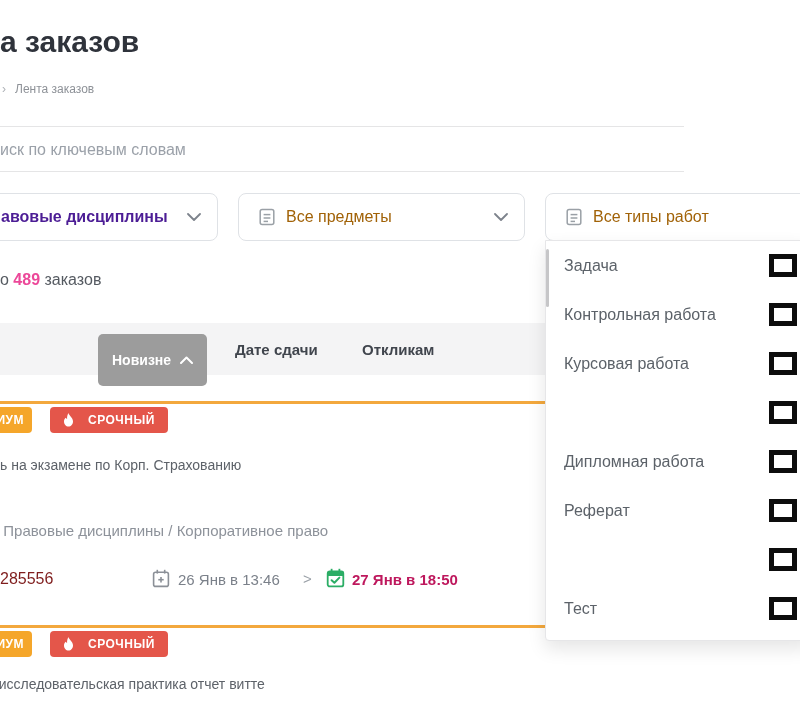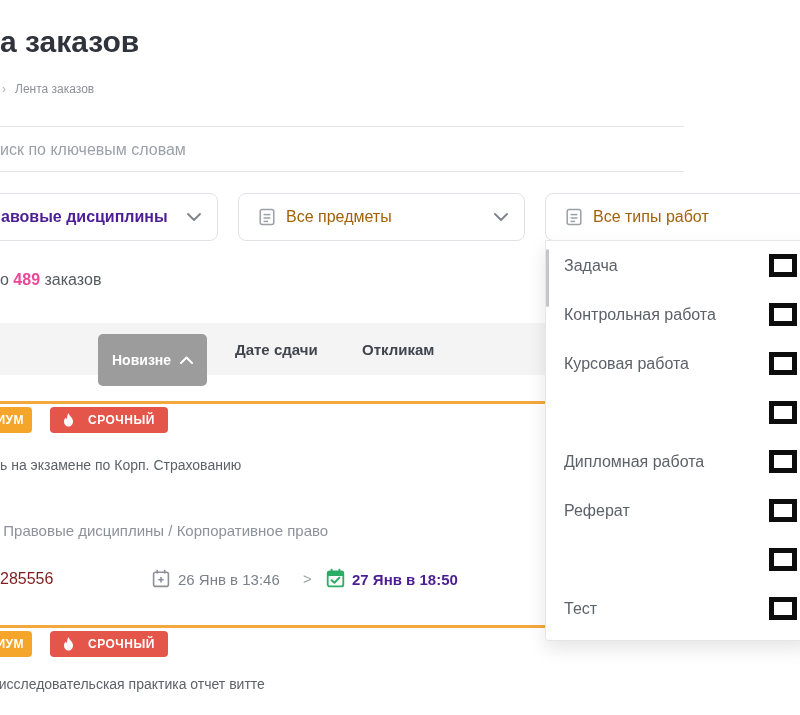--- a/index.html
+++ b/index.html
@@ -47,21 +47,21 @@
   
   .card-line{left:0;width:800px;height:3px;background:#f3a83d;}
   .badge{height:26px;border-radius:4px;display:flex;align-items:center;color:#fff;font-size:12px;font-weight:700;letter-spacing:.5px;box-sizing:border-box;}
   .badge-premium{background:#f5a62a;width:62px;justify-content:flex-end;padding-right:8px;}
   .badge-urgent{background:#e4564a;padding:0 13px;gap:14px;}
   .order-title{font-size:14px;font-weight:400;color:#5d6269;white-space:nowrap;}
   .order-meta{font-size:15px;color:#8d929a;white-space:nowrap;}
   .order-id{font-size:16px;color:#7f1d1d;white-space:nowrap;}
   .date-gray{font-size:15px;color:#7b818a;white-space:nowrap;}
   .date-arrow{font-size:15px;color:#9aa0a7;}
-  .date-green{font-size:15px;font-weight:700;color:#4c1d95;white-space:nowrap;}
+  .date-green{font-size:15px;font-weight:700;color:#be185d;white-space:nowrap;}
 
   
   .panel{left:545px;top:240px;width:266px;height:401px;background:#fff;box-sizing:border-box;
     border:1px solid #e6e6e8;border-radius:0 0 4px 4px;box-shadow:0 8px 18px rgba(0,0,0,.10);z-index:40;}
   .panel .thumb{position:absolute;left:0;top:8px;width:3px;height:58px;background:#c6c6c8;border-radius:2px;}
   .opt-row{position:relative;height:49px;display:flex;align-items:center;padding-left:18px;box-sizing:border-box;}
   .opt-row .opt-label{font-size:16px;color:#5c6269;white-space:nowrap;}
   .opt-check{position:absolute;left:223px;top:13px;width:18px;height:13px;background:#fff;border:5px solid #0d0d0d;}
 
   svg{display:block;}

